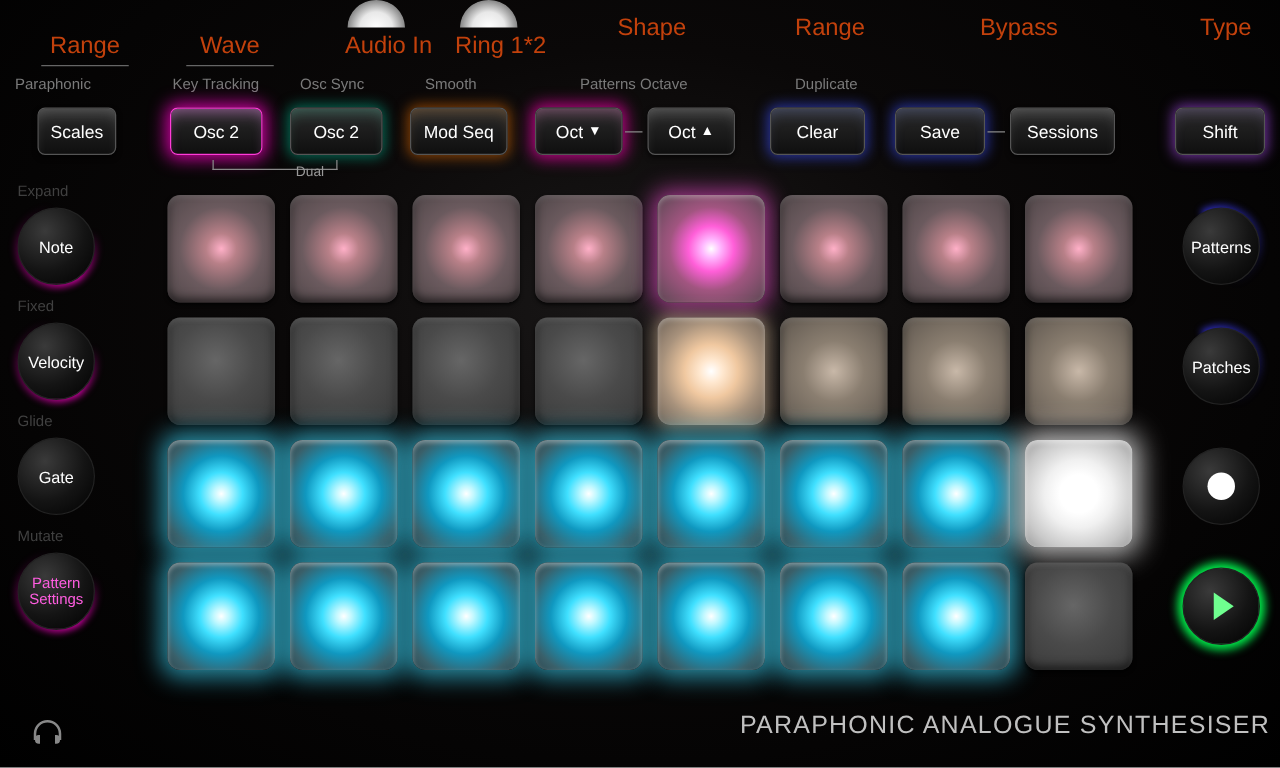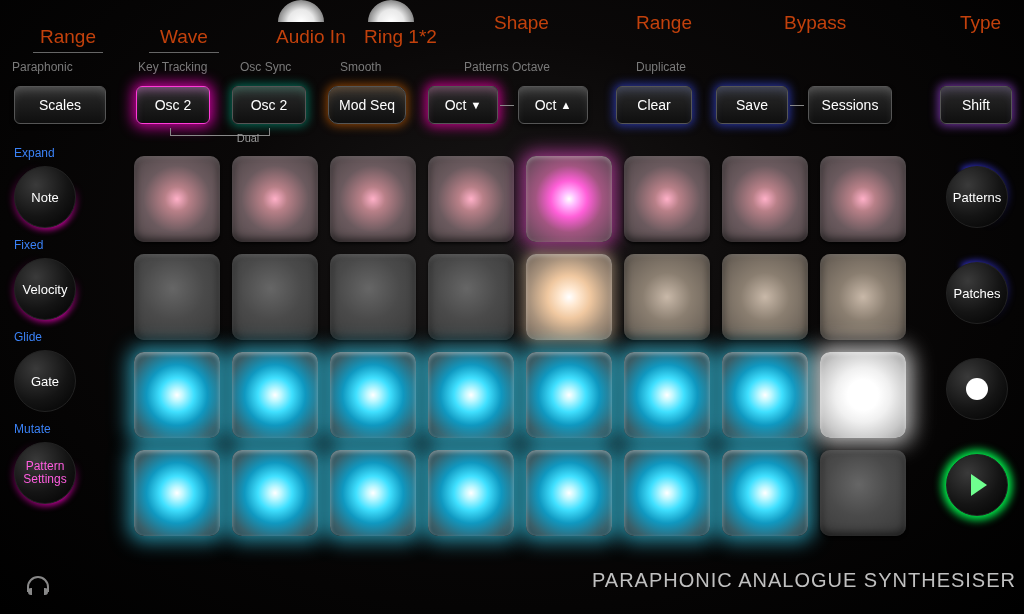--- a/index.html
+++ b/index.html
@@ -62,21 +62,21 @@
     border-radius:6px;
     display:flex; align-items:center; justify-content:center;
     font-size:14px; color:#fff;
     background:linear-gradient(#2a2a2a,#0f0f0f);
     border:1px solid #555;
     box-shadow: inset 0 8px 12px -6px rgba(255,255,255,.25), 0 2px 4px rgba(0,0,0,.6);
   }
   .rect-btn .arrow{font-size:11px; margin-left:4px;}
   .rect-btn.glow-magenta{ box-shadow: 0 0 14px 3px rgba(255,0,200,.8), inset 0 8px 12px -6px rgba(255,150,255,.5); border-color:#ff3bd8;}
   .rect-btn.glow-teal{ box-shadow: 0 0 10px 2px rgba(0,200,160,.5), inset 0 8px 12px -6px rgba(120,255,220,.3); }
-  .rect-btn.glow-orange{ box-shadow: 0 0 10px 2px rgba(255,120,0,.5), inset 0 8px 12px -6px rgba(255,180,100,.3); border-radius: 10px; }
+  .rect-btn.glow-orange{ box-shadow: 0 0 10px 2px rgba(255,120,0,.5), inset 0 8px 12px -6px rgba(255,180,100,.3); }
   .rect-btn.glow-pink{ box-shadow: 0 0 12px 3px rgba(255,0,180,.7), inset 0 8px 12px -6px rgba(255,150,220,.4); }
   .rect-btn.glow-blue{ box-shadow: 0 0 10px 2px rgba(60,80,255,.6), inset 0 8px 12px -6px rgba(150,170,255,.3); }
   .rect-btn.glow-purple{ box-shadow: 0 0 10px 2px rgba(180,80,255,.6), inset 0 8px 12px -6px rgba(200,170,255,.3); }
 
   .bracket{
     position:absolute;
     border-bottom:1px solid #888;
     border-left:1px solid #888;
     border-right:1px solid #888;
     height:8px;
@@ -97,21 +97,21 @@
   .round-btn{
     position:absolute;
     width:62px; height:62px;
     border-radius:50%;
     display:flex; align-items:center; justify-content:center;
     font-size:13px; color:#fff; text-align:center;
     background:radial-gradient(circle at 35% 30%, #3a3a3a 0%, #141414 55%, #000 100%);
     border:1px solid #222;
   }
   .round-btn.small-text{font-size:12px; line-height:1.1;}
-  .round-label{ position:absolute; font-size:12px; color:#3b82f6;}
+  .round-label{ position:absolute; font-size:12px; color:#404040;}
 
   .round-glow-magenta::before{content:"";position:absolute;inset:-3px;border-radius:50%;
     background:conic-gradient(from 140deg, rgba(255,0,200,.9), rgba(255,0,200,.1) 45%, transparent 60%, transparent 80%, rgba(255,0,200,.7));
     filter:blur(3px); z-index:-1;}
   .round-glow-blue::before{content:"";position:absolute;inset:-3px;border-radius:50%;
     background:conic-gradient(from -30deg, rgba(60,60,255,.8), rgba(60,60,255,.1) 40%, transparent 55%);
     filter:blur(3px); z-index:-1;}
   .round-glow-green::before{content:"";position:absolute;inset:-5px;border-radius:50%;
     background:conic-gradient(rgba(0,255,80,.95), rgba(0,255,80,.95));
     filter:blur(4px); z-index:-1;}
@@ -184,21 +184,21 @@
 
 <div class="btn-row-labels">
   <span style="left:12px">Paraphonic</span>
   <span style="left:138px">Key Tracking</span>
   <span style="left:240px">Osc Sync</span>
   <span style="left:340px">Smooth</span>
   <span style="left:464px">Patterns Octave</span>
   <span style="left:636px">Duplicate</span>
 </div>
 
-<div class="rect-btn" style="left:14px;top:86px;width:92px">
+<div class="rect-btn" style="left:30px;top:86px;width:63px">
     <span>Scales</span>
   </div>
 
 <div class="rect-btn glow-magenta" style="left:136px;top:86px;width:74px">
     <span>Osc 2</span>
   </div>
 <div class="rect-btn glow-teal" style="left:232px;top:86px;width:74px">
     <span>Osc 2</span>
   </div>
 <div class="rect-btn glow-orange" style="left:328px;top:86px;width:78px">

